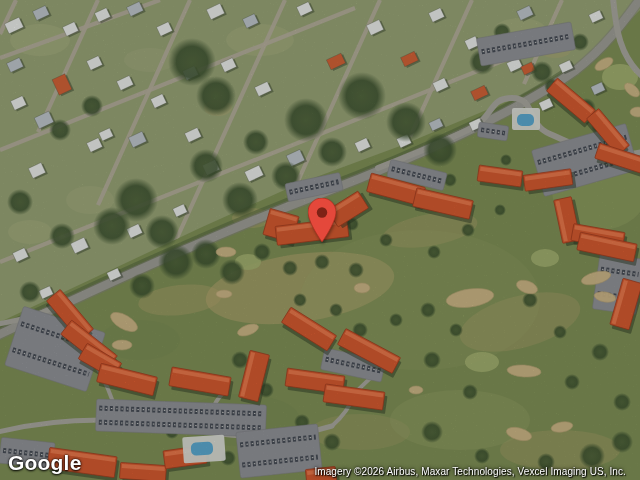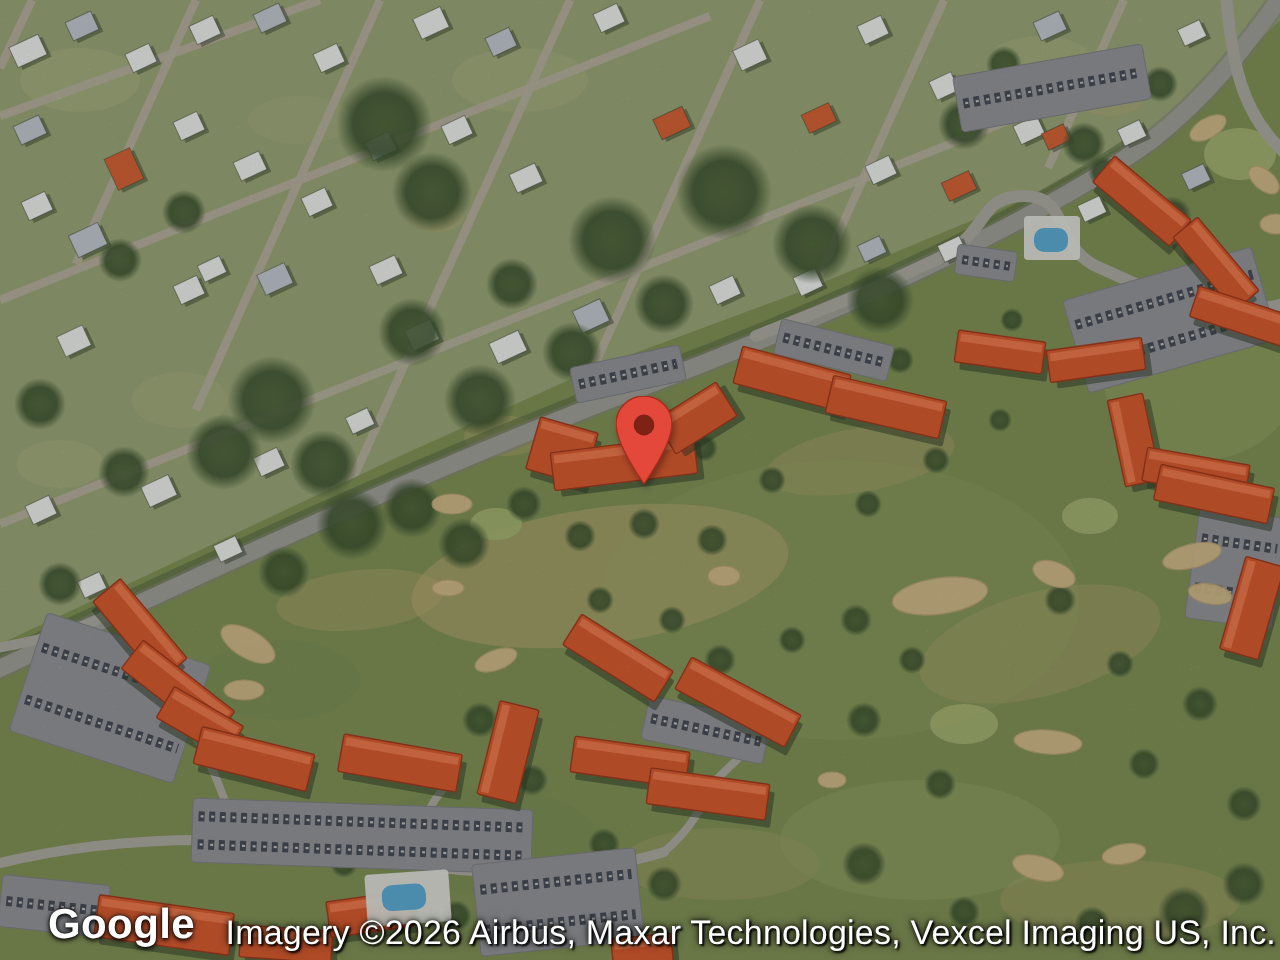--- a/index.html
+++ b/index.html
@@ -1,23 +1,23 @@
 <!DOCTYPE html>
 <html><head>
 <meta charset="utf-8">
 <style>
   html,body{margin:0;padding:0;background:#222;}
   .viewport{position:relative;width:640px;height:480px;overflow:hidden;
     font-family:"Liberation Sans",sans-serif;background:#7e8f56;}
   .viewport svg.terrain{position:absolute;left:0;top:0;display:block;}
   .marker{position:absolute;width:28px;height:44px;filter:drop-shadow(1px 2px 1.5px rgba(0,0,0,.35));}
-  .google-logo{position:absolute;left:24px;bottom:5px;color:#fff;font-size:21px;font-weight:bold;
+  .google-logo{position:absolute;left:8px;bottom:5px;color:#fff;font-size:21px;font-weight:bold;
     letter-spacing:.2px;cursor:pointer;
     text-shadow:0 0 3px rgba(0,0,0,.75),0 1px 2px rgba(0,0,0,.8),0 0 1px rgba(0,0,0,.9);}
-  .attribution{position:absolute;right:2px;bottom:3px;color:#fff;font-size:17px;letter-spacing:.1px;
+  .attribution{position:absolute;right:14px;bottom:3px;color:#fff;font-size:10px;letter-spacing:.1px;
     text-shadow:0 0 2px rgba(0,0,0,.95),0 0 4px rgba(0,0,0,.8),1px 1px 1px rgba(0,0,0,.9);}
 </style>
 </head>
 <body>
 
 <div class="viewport">
   <svg class="terrain" width="640" height="480" viewBox="0 0 640 480">
       <defs>
         <radialGradient id="tg">
           <stop offset="0%" stop-color="#4a5f38" stop-opacity="1"></stop>

